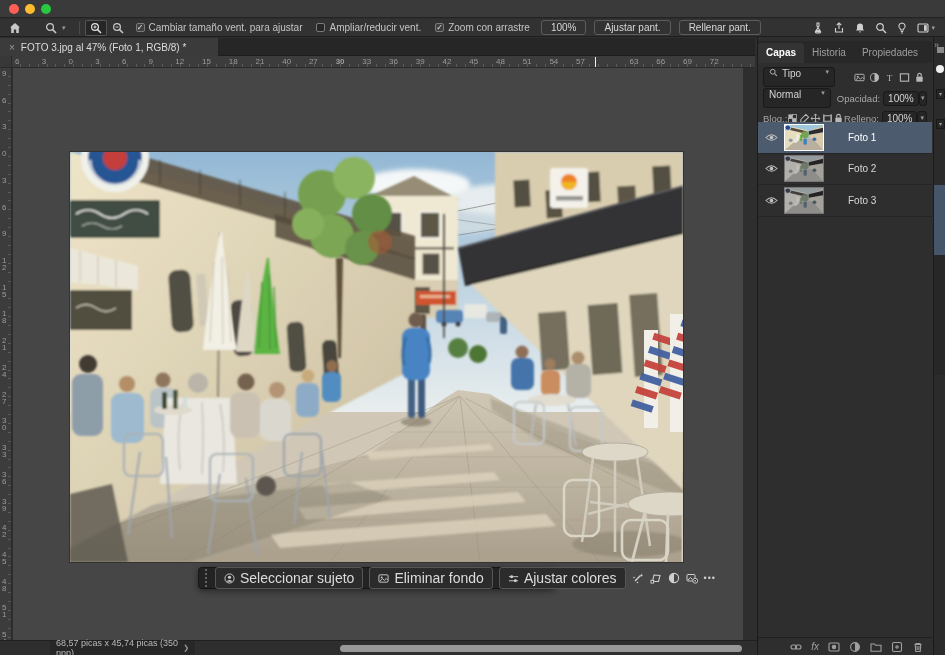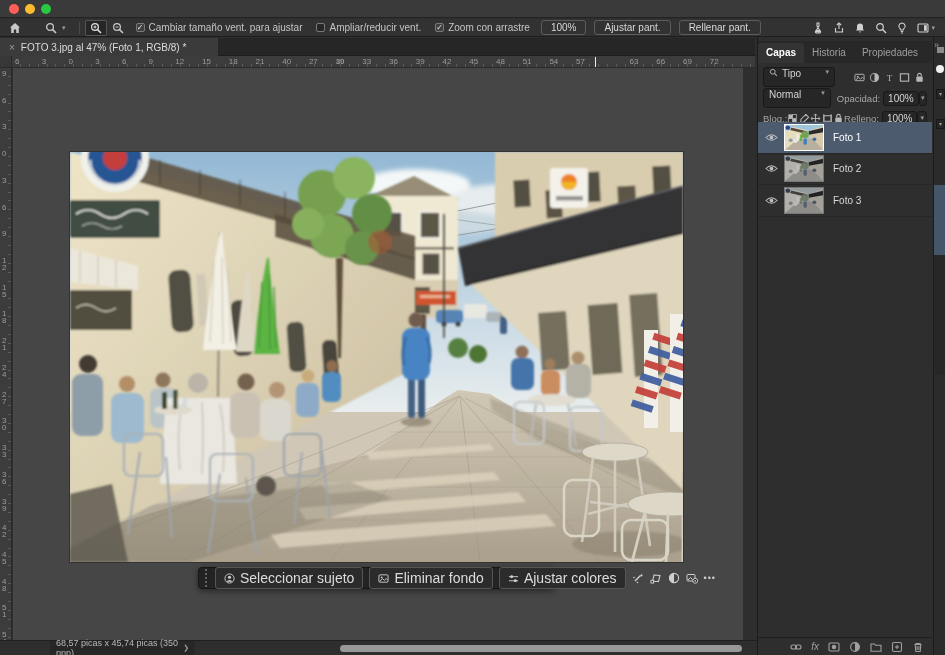--- a/index.html
+++ b/index.html
@@ -81,21 +81,21 @@
 
   .layers-list { position:absolute; left:0; top:85px; width:100%; }
   .layer-row { height:31.5px; display:flex; align-items:center; border-bottom:1px solid #262626; }
   .layer-row.sel { background:#4c5b6d; }
   .eye { width:26px; display:flex; justify-content:center; }
   .eye svg { width:13px; height:9px; }
   .lthumb { width:40px; height:27px; border:1px solid #777; background:#888; overflow:hidden; flex:0 0 auto; }
   .layer-row.sel .lthumb { border:1px solid #fff; }
   .lthumb svg { width:100%; height:100%; }
   .lthumb.desat svg { filter:saturate(.25) brightness(.8); }
-  .lname { font-size:10px; color:#d8d8d8; margin-left:9px; }
+  .lname { font-size:10px; color:#d8d8d8; margin-left:24px; }
   .layer-row.sel .lname { color:#fff; }
 
   .p-bottom { position:absolute; left:0; bottom:0; width:100%; height:18px; border-top:1px solid #1f1f1f; display:flex; align-items:center; justify-content:flex-end; gap:9px; padding-right:8px; background:#2e2e2e; }
   .p-bottom svg { width:12px; height:12px; }
   .fx-txt { font-size:10px; font-style:italic; color:#a0a0a0; }
 
   
   .sliver { position:absolute; left:933px; top:37px; width:12px; height:618px; background:#2b2b2b; border-left:1px solid #1b1b1b; }
   .sliver .sq { position:absolute; left:3px; top:10px; width:7px; height:6px; background:#8a8a8a; }
   .sliver .dot { position:absolute; left:2px; top:28px; width:8px; height:8px; border-radius:50%; background:#f0f0f0; }

